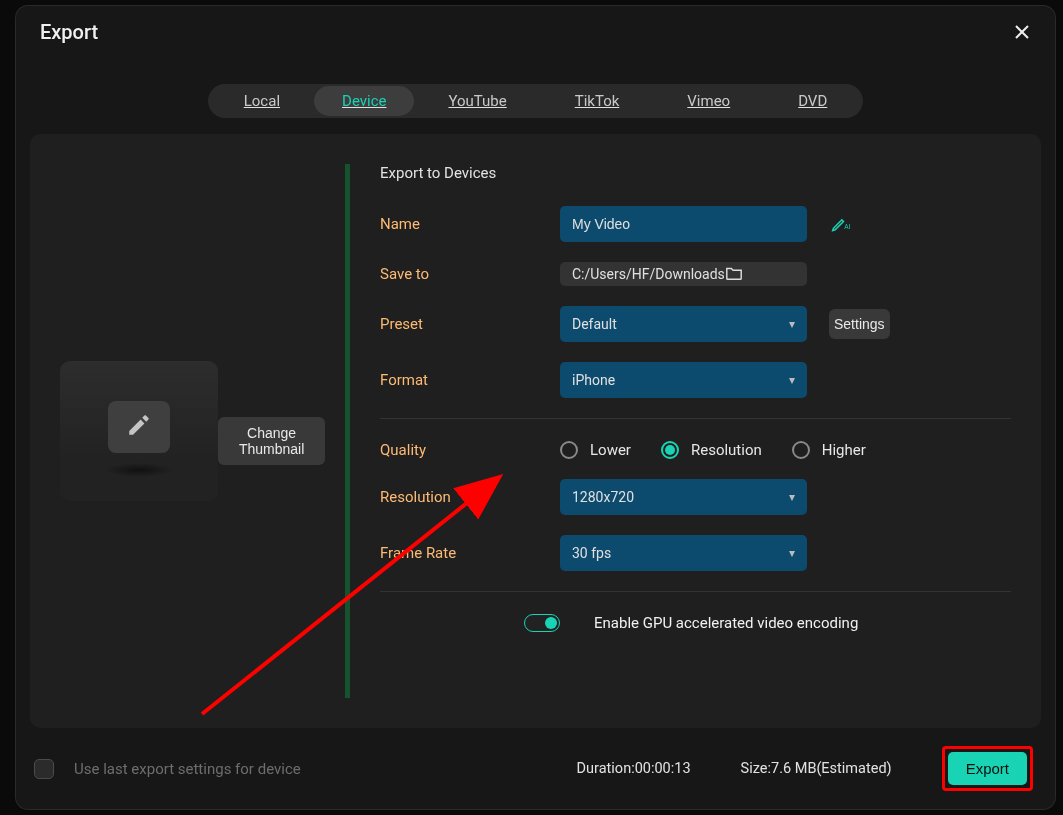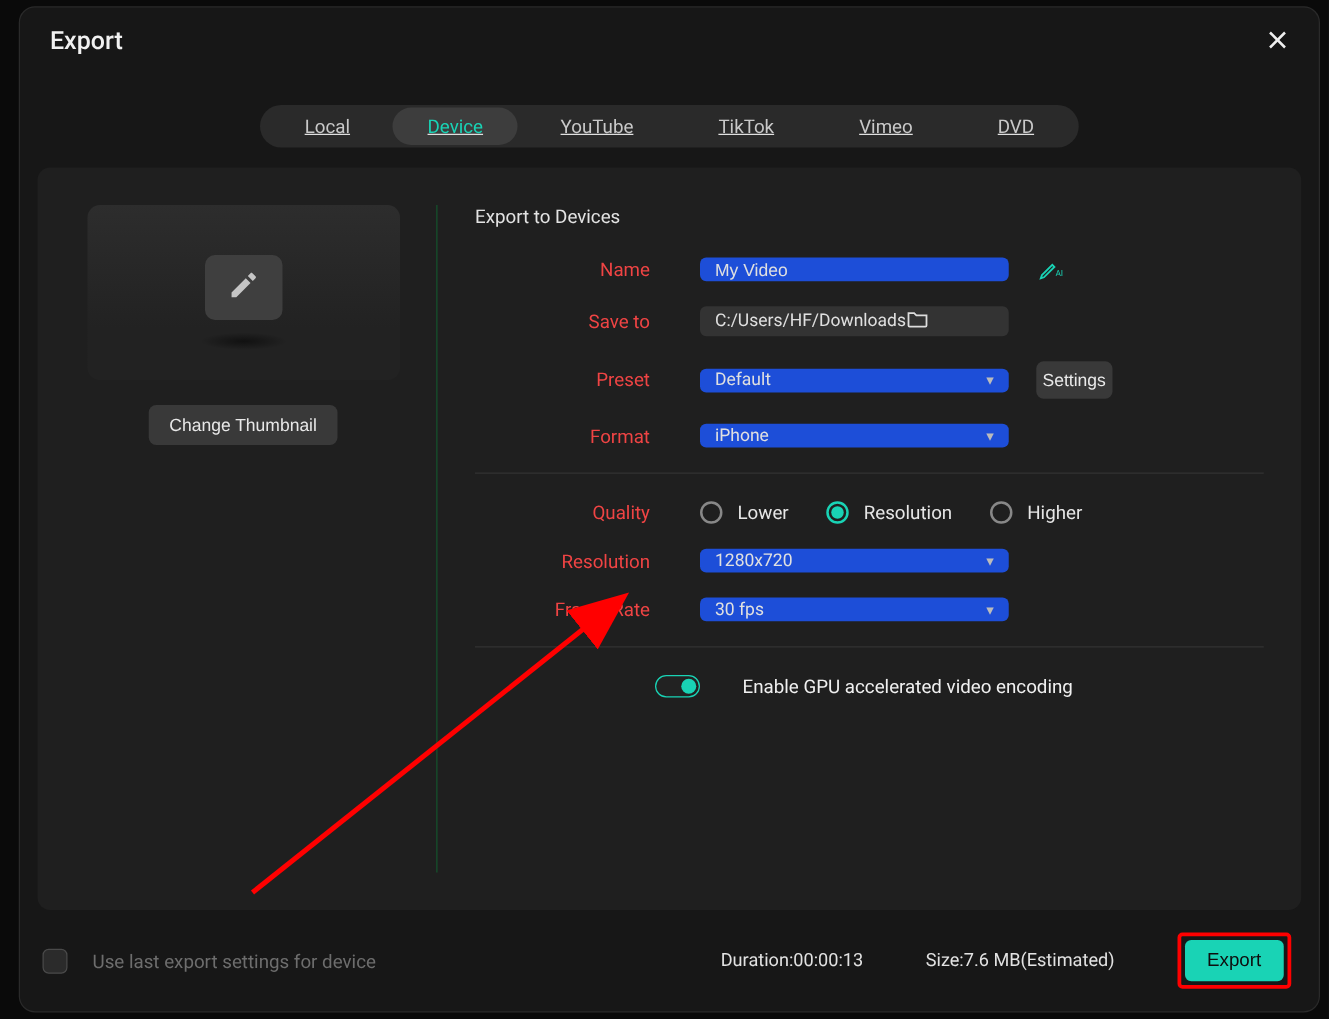--- a/index.html
+++ b/index.html
@@ -64,23 +64,23 @@
     margin: 0 14px 0 14px;
     background: #1f1f1f;
     border-radius: 10px;
     display: flex;
     padding: 30px 30px 30px 30px;
     position: relative;
   }
   .left-col {
     width: 290px;
     display: flex;
-    flex-direction: column;
-    align-items: center;
-    border-right: 1px solid #14532d;
+    flex-direction: row;
+    align-items: center;
+    border-right: 5px solid #14532d;
     padding-right: 20px;
   }
   .thumb-box {
     width: 250px;
     height: 140px;
     background: linear-gradient(180deg, #2d2d2d 0%, #222 70%);
     border-radius: 10px;
     display: flex;
     flex-direction: column;
     align-items: center;
@@ -122,29 +122,29 @@
     padding-left: 30px;
   }
   .section-title { font-size: 15px; color: #e2e2e2; margin-bottom: 24px; }
   .form-row {
     display: flex;
     align-items: center;
     margin-bottom: 20px;
   }
   .form-label {
     width: 180px;
-    text-align: right;
+    text-align: left;
     padding-right: 40px;
     font-size: 15px;
-    color: #ef4444;
+    color: #fdba74;
   }
   .text-input, .select {
     width: 247px;
-    height: 19px;
-    background: #1d4ed8;
+    height: 36px;
+    background: #0c4a6e;
     border: none;
     border-radius: 5px;
     color: #e0e0e0;
     padding: 0 12px;
     font-size: 14px;
     display: flex;
     align-items: center;
     justify-content: space-between;
     cursor: pointer;
   }

